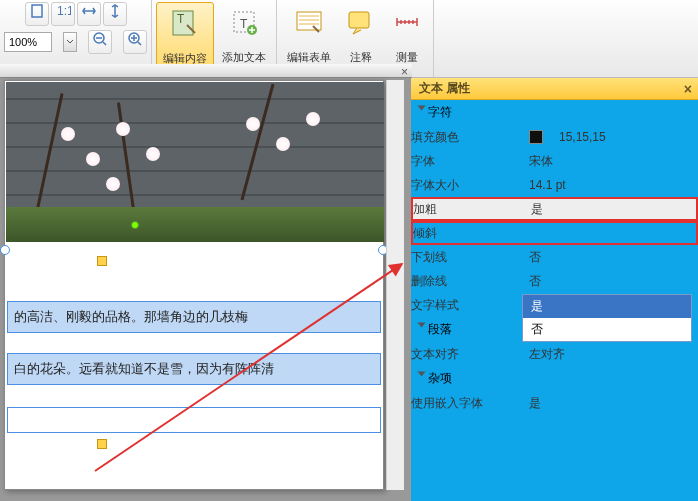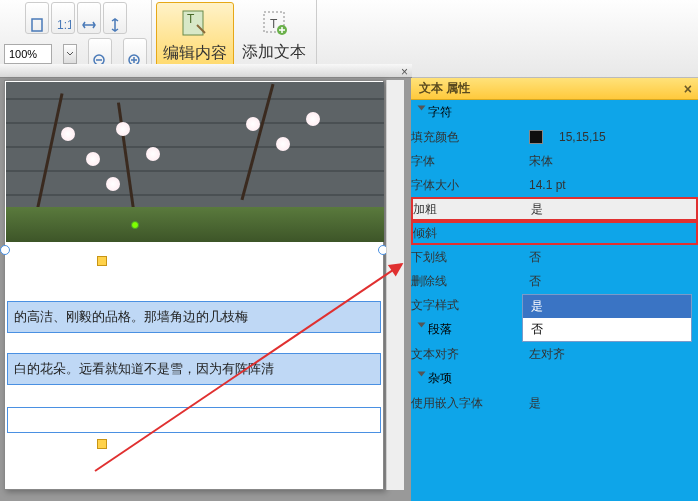--- a/index.html
+++ b/index.html
@@ -1,28 +1,28 @@
 <!DOCTYPE html>
 <html><head>
 <meta charset="utf-8">
 <style>
 *{margin:0;padding:0;box-sizing:border-box;font-family:"Microsoft YaHei",sans-serif;font-size:12px}
 body{width:698px;height:501px;background:#fff;overflow:hidden;position:relative}
 .toolbar{height:78px;display:flex;background:linear-gradient(#fefefe,#e8e8e8);border-bottom:1px solid #bbb;position:relative}
 .tb-group{display:flex;flex-direction:column;align-items:center;padding:2px 4px;border-right:1px solid #ccc}
 .small-btns{display:flex;gap:2px}
-.sbtn{width:24px;height:32px;border:1px solid #ccc;border-radius:3px;background:linear-gradient(#fff,#eee);display:flex;align-items:flex-end;justify-content:center;cursor:pointer}
+.sbtn{width:24px;height:24px;border:1px solid #ccc;border-radius:3px;background:linear-gradient(#fff,#eee);display:flex;align-items:flex-start;justify-content:center;cursor:pointer}
 .sbtn svg{width:16px;height:16px}
 .zoom-row{display:flex;align-items:center;gap:11px;margin-top:4px}
 .zoom-val{width:48px;height:20px;border:1px solid #aaa;background:#fff;font-size:11px;padding:0 4px;display:flex;align-items:center}
 .zoom-dd{width:14px;height:20px;border:1px solid #aaa;background:linear-gradient(#fff,#ddd);display:flex;align-items:center;justify-content:center}
 .big-btn{display:flex;flex-direction:column;align-items:center;padding:4px 6px;cursor:pointer;border-radius:3px}
 .big-btn.active{background:linear-gradient(#fff2c8,#ffd96b);border:1px solid #e6a817}
 .big-btn .ic{width:32px;height:32px;display:flex;align-items:center;justify-content:center}
-.big-btn .lbl{font-size:16px;margin-top:4px;color:#333}
+.big-btn .lbl{font-size:11px;margin-top:12px;color:#333}
 .content{position:absolute;left:0;top:78px;width:410px;height:423px;background:#999}
 .tab-close{position:absolute;right:-2px;top:-14px;width:412px;height:14px;background:linear-gradient(#f8f8f8,#d8d8d8);border-bottom:1px solid #888}
 .tab-close .x{position:absolute;right:4px;top:1px;font-size:12px;color:#555;cursor:pointer}
 .doc{position:absolute;left:4px;top:2px;width:380px;height:410px;background:#fff;border:1px solid #888;box-shadow:2px 2px 6px rgba(0,0,0,.3)}
 .photo{width:378px;height:160px;margin:1px;background:linear-gradient(#8a9499,#6d7a7e);position:relative;overflow:hidden}
 .brick{position:absolute;inset:0;background:repeating-linear-gradient(0deg,#5d6366 0 22px,#4a5053 22px 24px),repeating-linear-gradient(90deg,transparent 0 45px,rgba(0,0,0,.2) 45px 47px)}
 .grass{position:absolute;bottom:0;left:0;right:0;height:35px;background:linear-gradient(#5a7a3d,#3d5528)}
 .blossom{position:absolute;width:14px;height:14px;background:radial-gradient(#fff,#ffe8ee);border-radius:50%}
 .branch{position:absolute;background:#3a2a1f}
 .handle{position:absolute;width:10px;height:10px;background:#fff;border:1px solid #4a90e2;border-radius:50%}
@@ -111,20 +111,49 @@
           <svg viewBox="0 0 32 32">
             <rect x="6" y="6" width="20" height="20" fill="none" stroke="#888" stroke-dasharray="2"></rect>
             <text x="12" y="22" font-size="14" fill="#555">T</text>
             <circle cx="24" cy="24" r="5" fill="#6ab04a"></circle>
             <path d="M24 21v6M21 24h6" stroke="#fff" stroke-width="1.5"></path>
           </svg>
         </div>
       <div class="lbl">添加文本</div>
     </div>
   </div>
+  <div class="tb-group" style="flex-direction:row;gap:2px;align-items:flex-start">
+    <div class="big-btn">
+      <div class="ic">
+          <svg viewBox="0 0 32 32">
+            <rect x="4" y="6" width="24" height="18" fill="#fff" stroke="#c89515"></rect>
+            <path d="M6 10h20M6 14h20M6 18h20" stroke="#e6b84a"></path>
+            <path d="M20 20l6 6" stroke="#8a6a3a" stroke-width="2"></path>
+          </svg>
+        </div>
+      <div class="lbl">编辑表单</div>
+    </div>
+    <div class="big-btn">
+      <div class="ic">
+          <svg viewBox="0 0 32 32">
+            <rect x="4" y="6" width="20" height="16" rx="2" fill="#ffe27a" stroke="#c89515"></rect>
+            <path d="M12 22l-4 6 8-4" fill="#ffe27a" stroke="#c89515"></path>
+          </svg>
+        </div>
+      <div class="lbl">注释</div>
+    </div>
+    <div class="big-btn">
+      <div class="ic">
+          <svg viewBox="0 0 32 32">
+            <path d="M6 16h20M6 12v8M26 12v8M10 14v4M14 14v4M18 14v4M22 14v4" stroke="#d04a4a" stroke-width="1.5" fill="none"></path>
+          </svg>
+        </div>
+      <div class="lbl">测量</div>
+    </div>
+  </div>
 </div>
 
 <div class="content">
   <div class="tab-close">
     <span class="x">×</span>
   </div>
   <div class="doc">
     <div class="photo">
       <div class="brick"></div>
       <div class="branch" style="left:40px;top:10px;width:3px;height:140px;transform:rotate(12deg)"></div>

